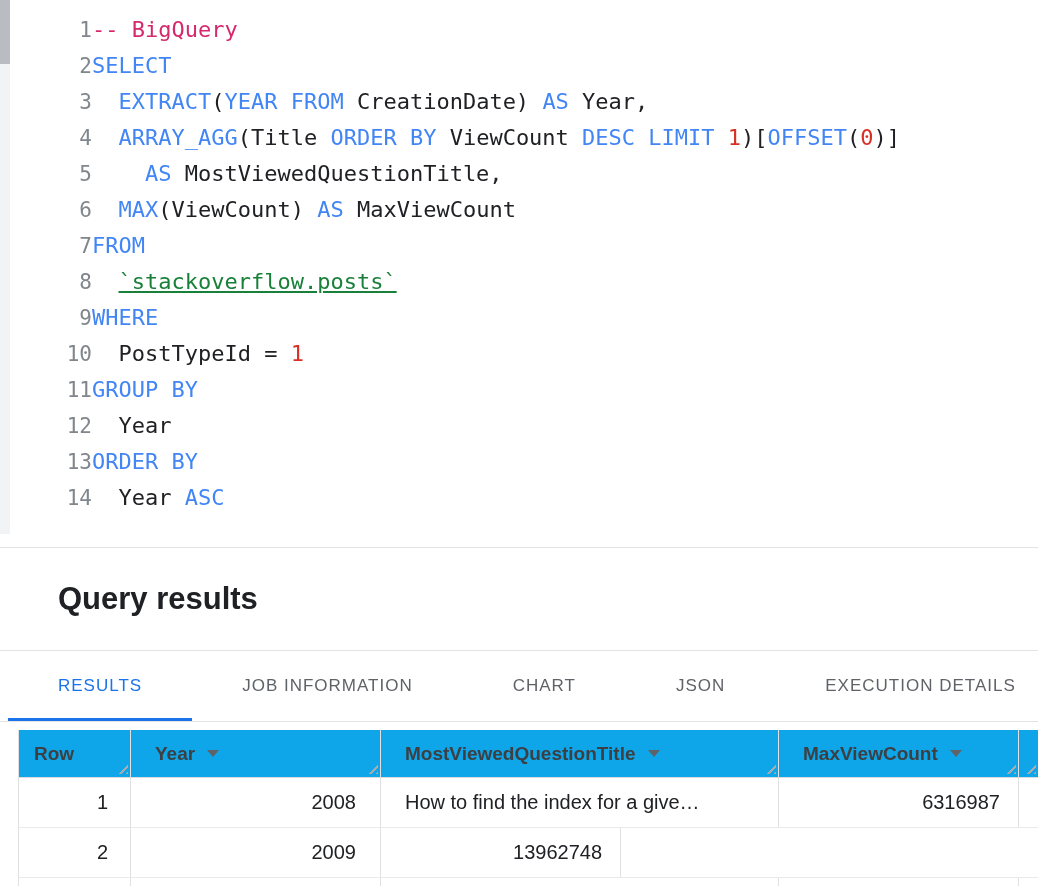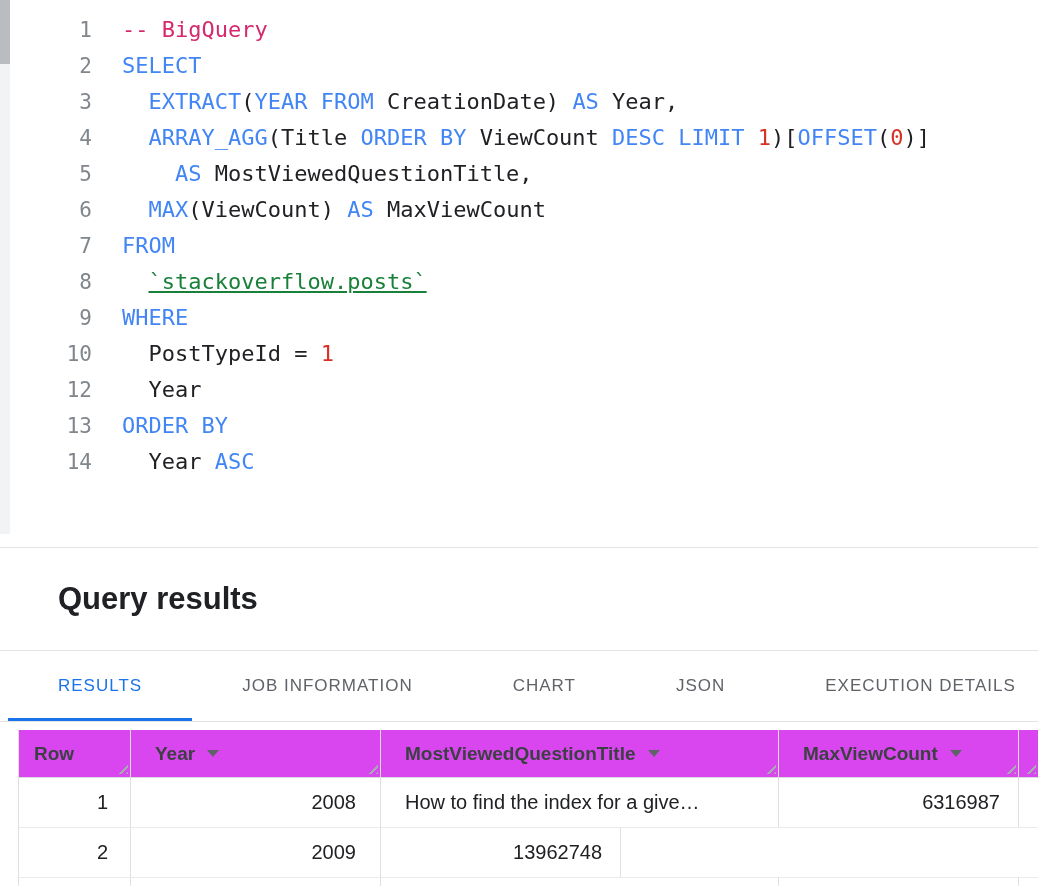--- a/index.html
+++ b/index.html
@@ -12,21 +12,21 @@
   
   .editor {
     position:relative; height:548px; border-bottom:1px solid #e3e3e3;
     padding-top:12px; background:#fff;
     font-family:"DejaVu Sans Mono", monospace;
   }
   .vscroll { position:absolute; left:0; top:0; width:10px; height:534px; background:#f1f3f4; }
   .vthumb  { width:10px; height:64px; background:#b9bdc2; }
   .line { display:flex; height:36px; line-height:36px; }
   .ln   { width:92px; flex:none; text-align:right; color:#80868b; font-size:21px; }
-  .src  { margin-left:30px; white-space:pre; font-size:22px; color:#202124; }
+  .src  { white-space:pre; font-size:22px; color:#202124; }
   .tok-plain   { color:#202124; }
   .tok-kw      { color:var(--c-kw,#4285f4); }
   .tok-comment { color:var(--c-comment,#d5286d); }
   .tok-num     { color:var(--c-num,#d93025); }
   .tok-table   { color:var(--c-table,#188038); text-decoration:underline; }
 
   
   .results-header {
     height:103px; border-bottom:1px solid #e3e3e3;
     display:flex; align-items:center; padding-left:58px;
@@ -45,21 +45,21 @@
   }
   .tab.active { color:var(--c-accent,#1a73e8); }
   .tab.active::after {
     content:""; position:absolute; left:0; right:0; bottom:0; height:3px;
     background:var(--c-accent,#1a73e8);
   }
 
   
   .table { margin-left:18px; margin-top:8px; }
   .thead {
-    display:flex; height:48px; background:#d946ef;
+    display:flex; height:48px; background:#0ea5e9;
     border-left:1px solid #e0e0e0; border-bottom:1px solid #dadce0;
   }
   .hcell {
     position:relative; display:flex; align-items:center;
     border-right:1px solid #e0e0e0; padding-left:24px;
     font-size:19px; font-weight:bold; color:#3c4043; cursor:pointer;
   }
   .c0 { width:112px; }
   .hcell.c0 { padding-left:15px; }
   .c1 { width:250px; }
@@ -137,20 +137,24 @@
         </div>
         <div class="line">
           <span class="ln">9</span>
           <span class="src"><span class="tok-kw">WHERE</span></span>
         </div>
         <div class="line">
           <span class="ln">10</span>
           <span class="src"><span class="tok-plain">  PostTypeId = </span><span class="tok-num">1</span></span>
         </div>
         <div class="line">
+          <span class="ln">11</span>
+          <span class="src"><span class="tok-kw">GROUP BY</span></span>
+        </div>
+        <div class="line">
           <span class="ln">12</span>
           <span class="src"><span class="tok-plain">  Year</span></span>
         </div>
         <div class="line">
           <span class="ln">13</span>
           <span class="src"><span class="tok-kw">ORDER BY</span></span>
         </div>
         <div class="line">
           <span class="ln">14</span>
           <span class="src"><span class="tok-plain">  Year </span><span class="tok-kw">ASC</span></span>

